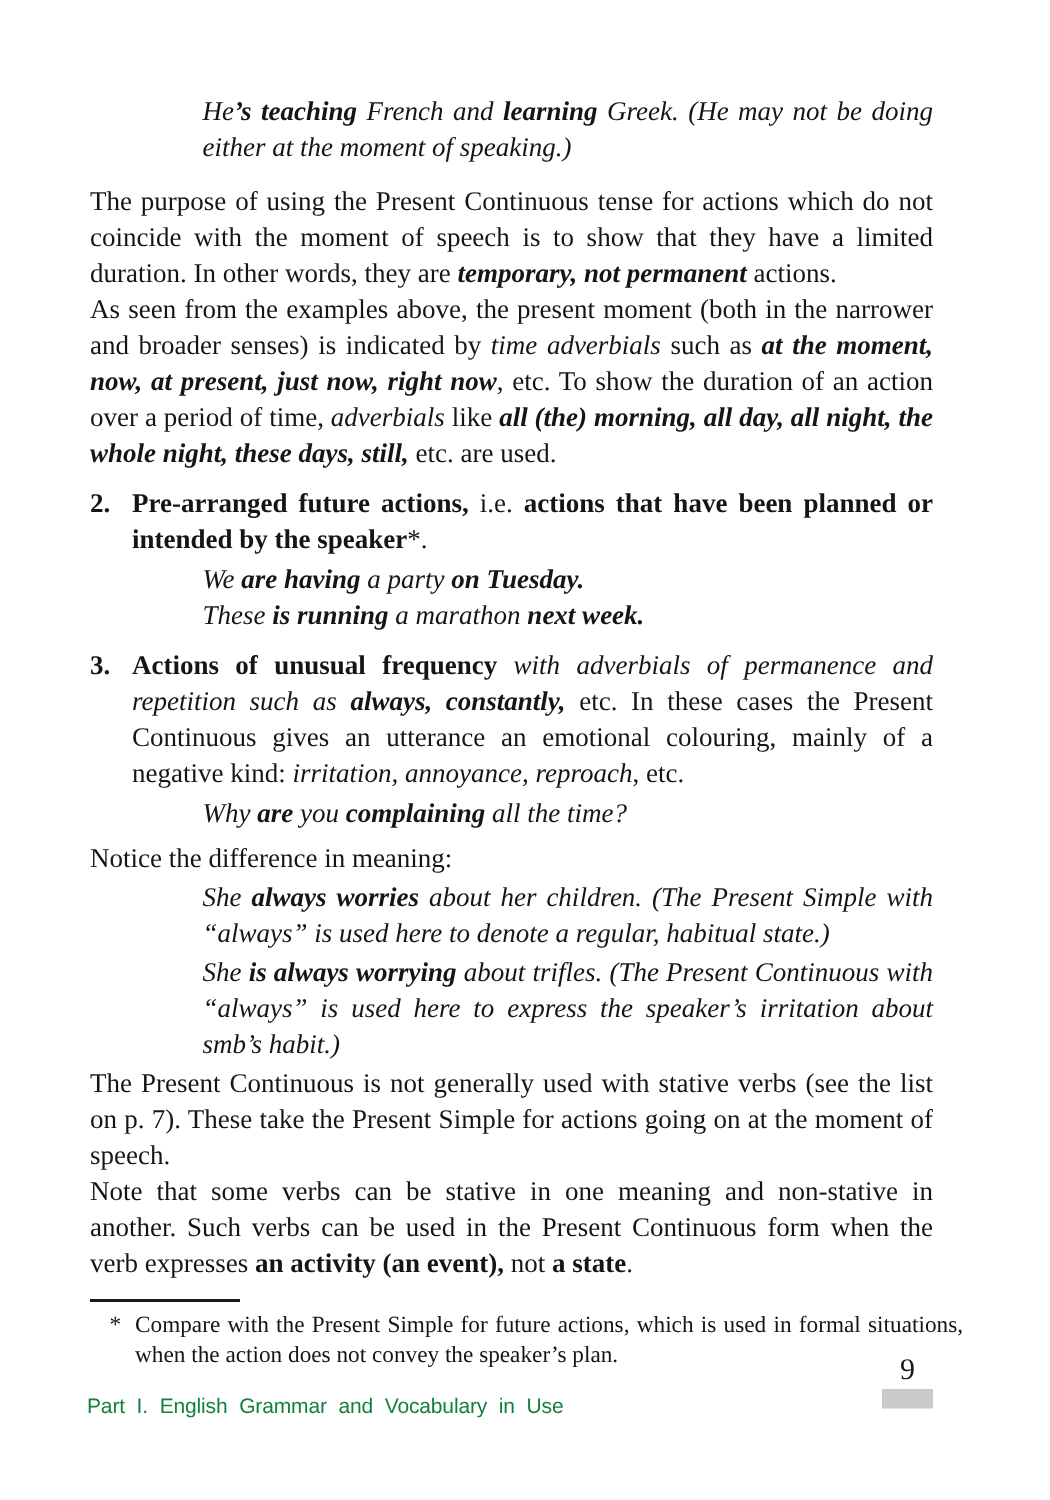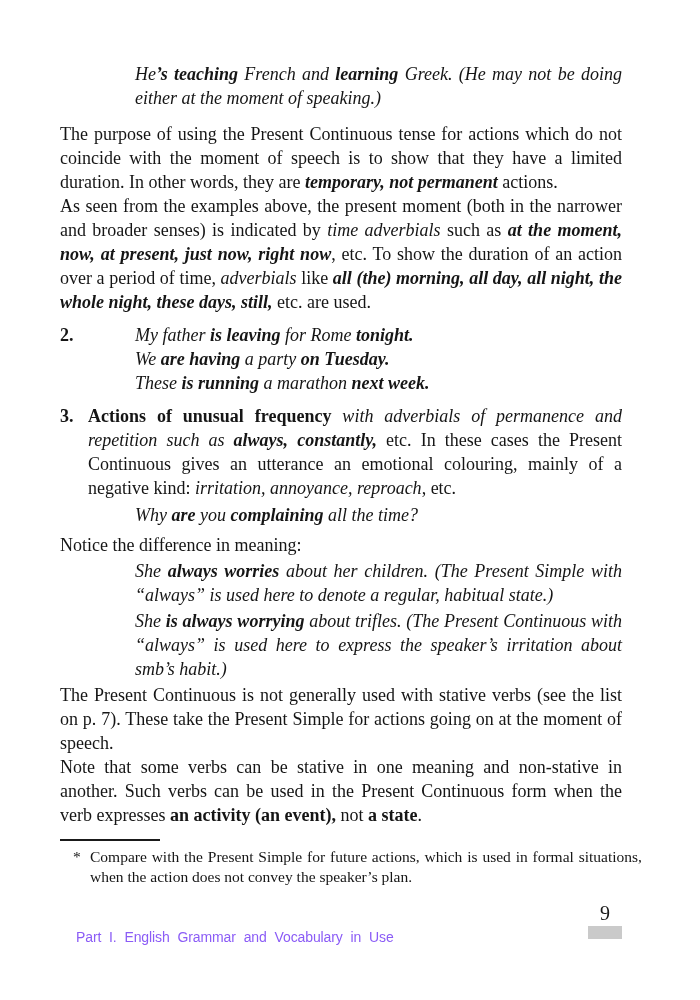--- a/index.html
+++ b/index.html
@@ -26,44 +26,44 @@
   .s-bi{font-weight:bold;font-style:italic;}
   .mt4{margin-top:12px;}
   .mt2{margin-top:2px;}
   .footnote-sec{margin-top:12px;}
   .fn-rule{width:100px;border:0;border-top:2px solid #1a1a1a;margin:0 0 6px 0;}
   .footnote{position:relative;padding-left:30px;margin-right:-20px;font-size:15.5px;line-height:20px;text-align:justify;}
   .footnote .marker{position:absolute;left:13px;top:0;}
   .footer{
     position:absolute;left:58px;top:925px;
     font-family:"Liberation Sans","DejaVu Sans",sans-serif;
-    font-size:14px;letter-spacing:-0.1px;word-spacing:4px;color:#8b5cf6;margin-left:18px;
+    font-size:14px;letter-spacing:-0.1px;word-spacing:4px;color:#15803d;
   }
   .page-num-wrap{position:absolute;right:78px;top:901px;width:34px;text-align:center;}
   .page-num{font-size:20px;line-height:24px;color:#1a1a1a;}
   .page-num-box{width:34px;height:13px;margin-top:1px;}
 </style>
 </head>
 <body>
 
 <div class="page">
   <div class="content">
 
     <p class="example-para"><span class="s-i">He</span><span class="s-bi">’s teaching</span><span class="s-i"> French and </span><span class="s-bi">learning</span><span class="s-i"> Greek. (He may not be doing either at the moment of speaking.)</span></p>
 
     <p class="body-para mt4"><span>The purpose of using the Present Continuous tense for actions which do not coincide with the moment of speech is to show that they have a limited duration. In other words, they are </span><span class="s-bi">temporary, not permanent</span><span> actions.</span></p>
 
     <p class="body-para"><span>As seen from the examples above, the present moment (both in the narrower and broader senses) is indicated by </span><span class="s-i">time adverbials</span><span> such as </span><span class="s-bi">at the moment, now, at present, just now, right now</span><span>, etc. To show the duration of an action over a period of time, </span><span class="s-i">adverbials</span><span> like </span><span class="s-bi">all (the) morning, all day, all night, the whole night, these days, still,</span><span> etc. are used.</span></p>
 
     <div class="numbered-item">
       <span class="num">2.</span>
+      <span><span class="s-b">Pre-arranged future actions,</span><span> i.e. </span><span class="s-b">actions that have been planned or intended by the speaker</span><span>*.</span></span>
     </div>
 
     <div class="ex-group">
-      <div class="ex-line"><span class="s-i">My father </span><span class="s-bi">is leaving</span><span class="s-i"> for Rome </span><span class="s-bi">tonight.</span></div>
       <div class="ex-line"><span class="s-i">We </span><span class="s-bi">are having</span><span class="s-i"> a party </span><span class="s-bi">on Tuesday.</span></div>
       <div class="ex-line"><span class="s-i">These </span><span class="s-bi">is running</span><span class="s-i"> a marathon </span><span class="s-bi">next week.</span></div>
     </div>
 
     <div class="numbered-item">
       <span class="num">3.</span>
       <span><span class="s-b">Actions of unusual frequency</span><span class="s-i"> with adverbials of permanence and repetition such as </span><span class="s-bi">always, constantly,</span><span> etc. In these cases the Present Continuous gives an utterance an emotional colouring, mainly of a negative kind: </span><span class="s-i">irritation, annoyance, reproach</span><span>, etc.</span></span>
     </div>
 
     <div class="ex-group">

